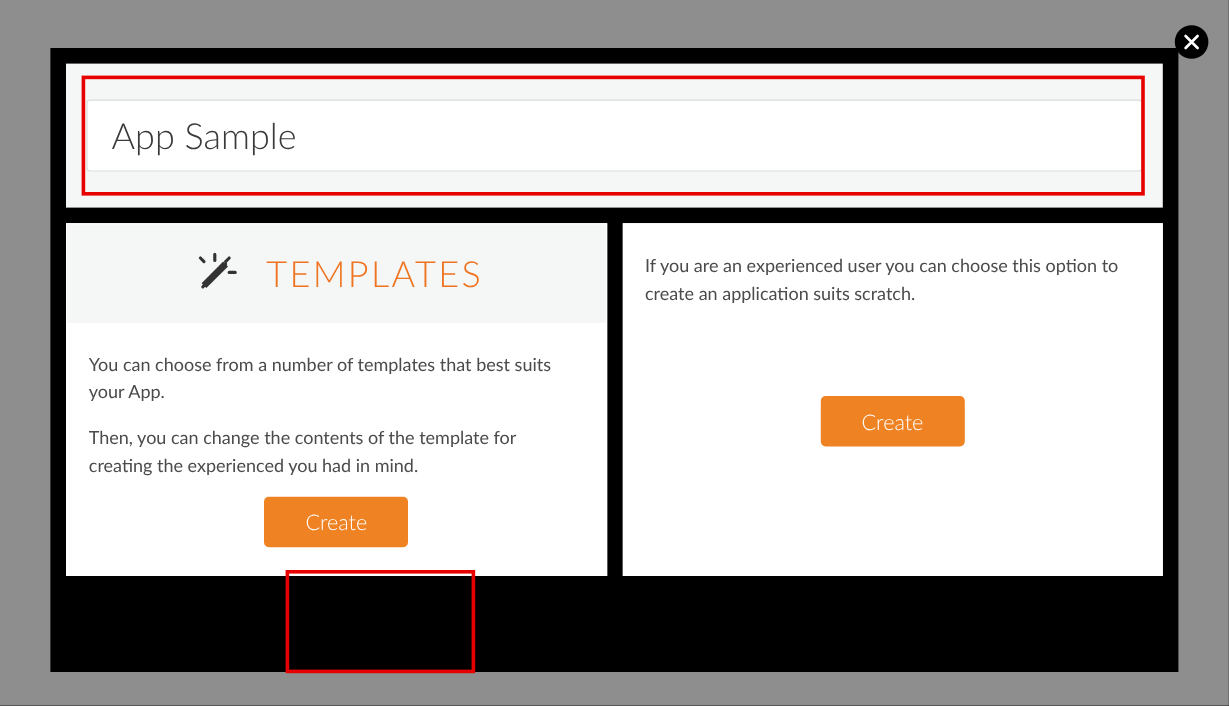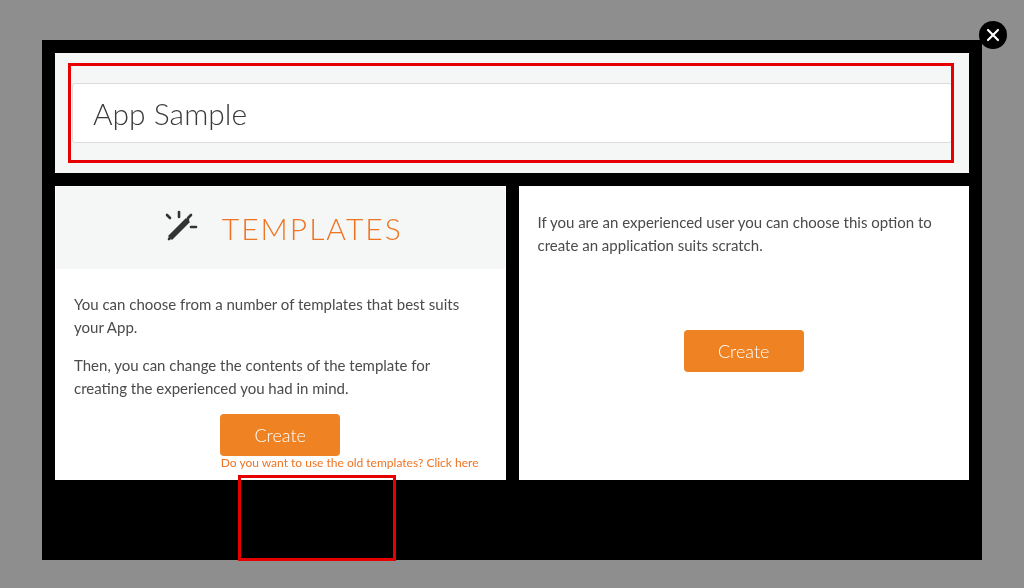--- a/index.html
+++ b/index.html
@@ -158,21 +158,20 @@
             </g>
             <path d="M28 12 L32 16 L14 34 L10 30 Z" fill="#333"></path>
           </svg>
         </span>
         <span class="card-title">TEMPLATES</span>
       </div>
       <div class="card-body">
         <p>You can choose from a number of templates that best suits your App.</p>
         <p>Then, you can change the contents of the template for creating the experienced you had in mind.</p>
         <button class="create-btn">Create</button>
-        <div class="old-templates">Do you want to use the old templates? Click here</div>
       </div>
     </div>
 
     <div class="card">
       <div class="card-body blank-body">
         <p>If you are an experienced user you can choose this option to create an application suits scratch.</p>
         <button class="create-btn">Create</button>
       </div>
     </div>
   </div>

